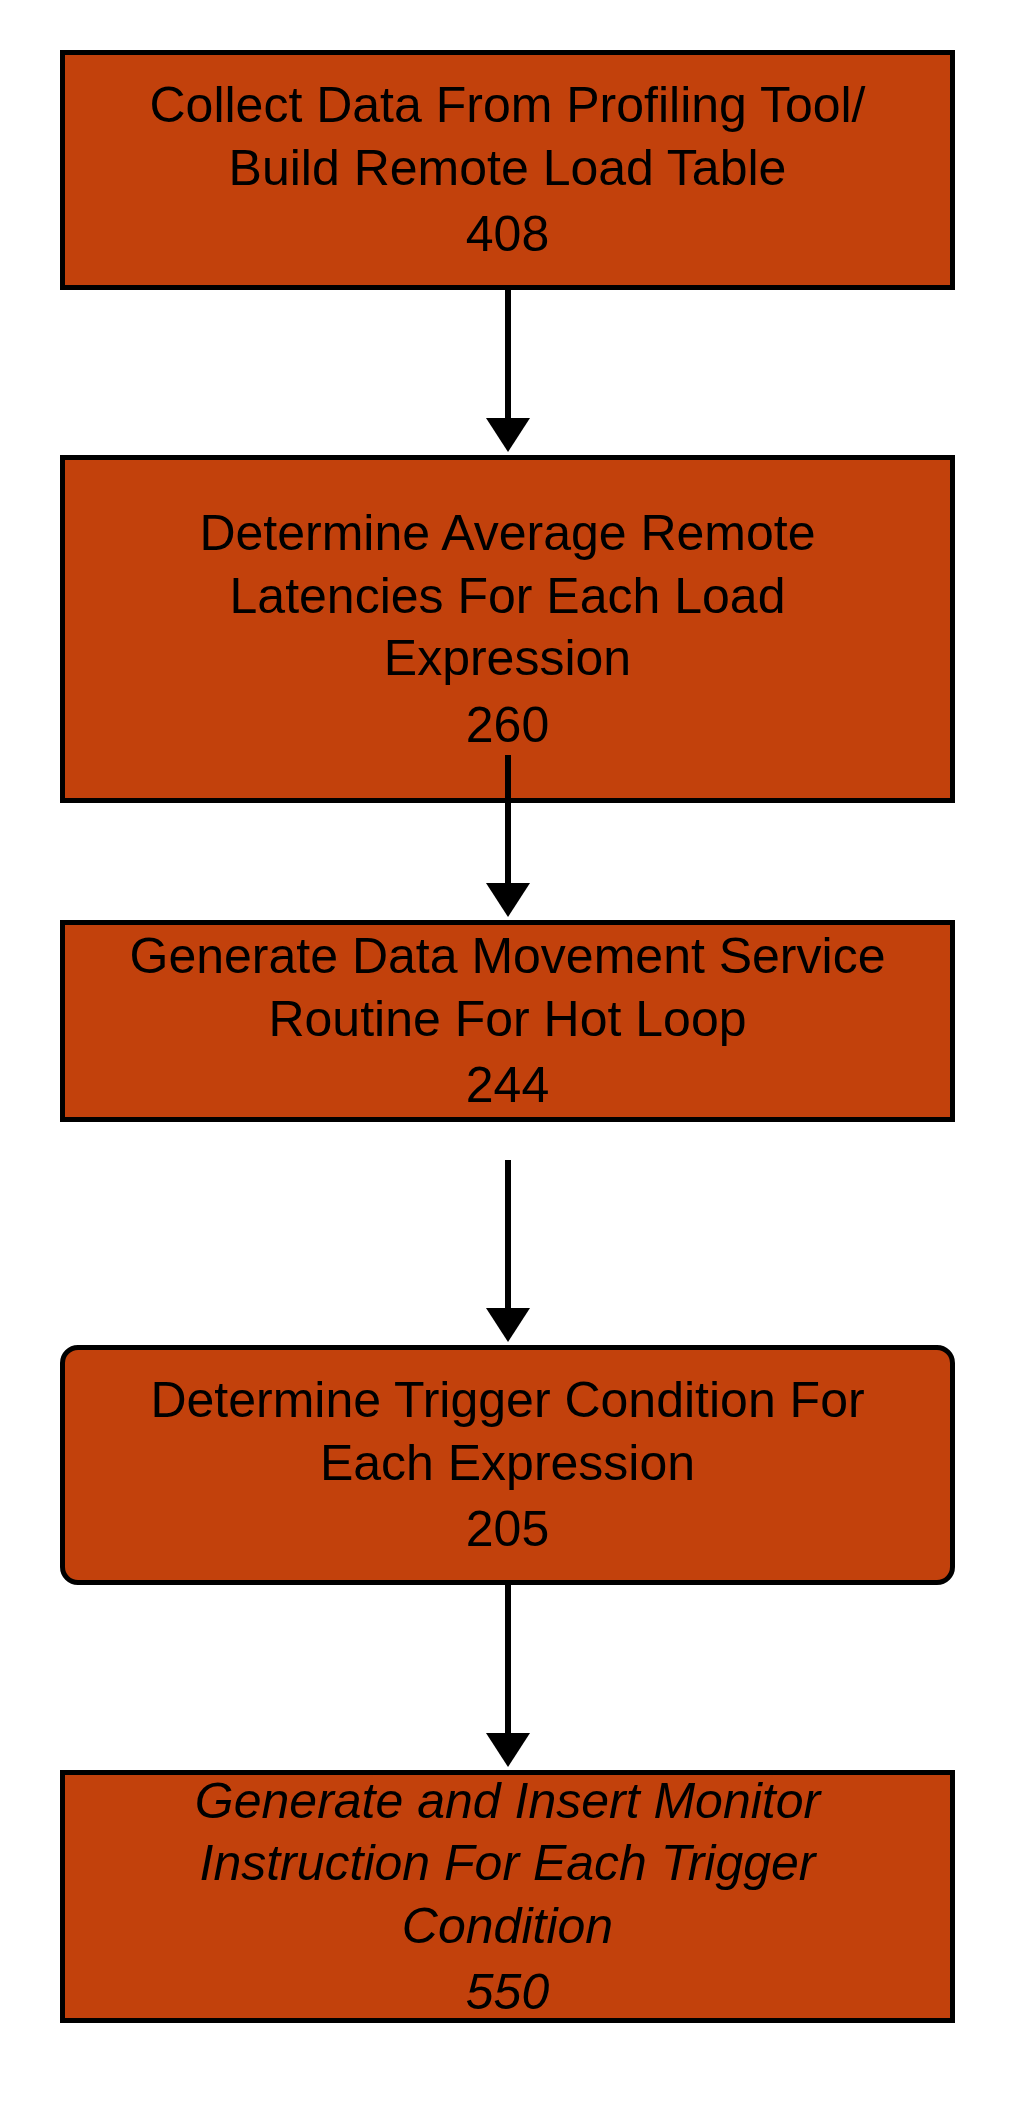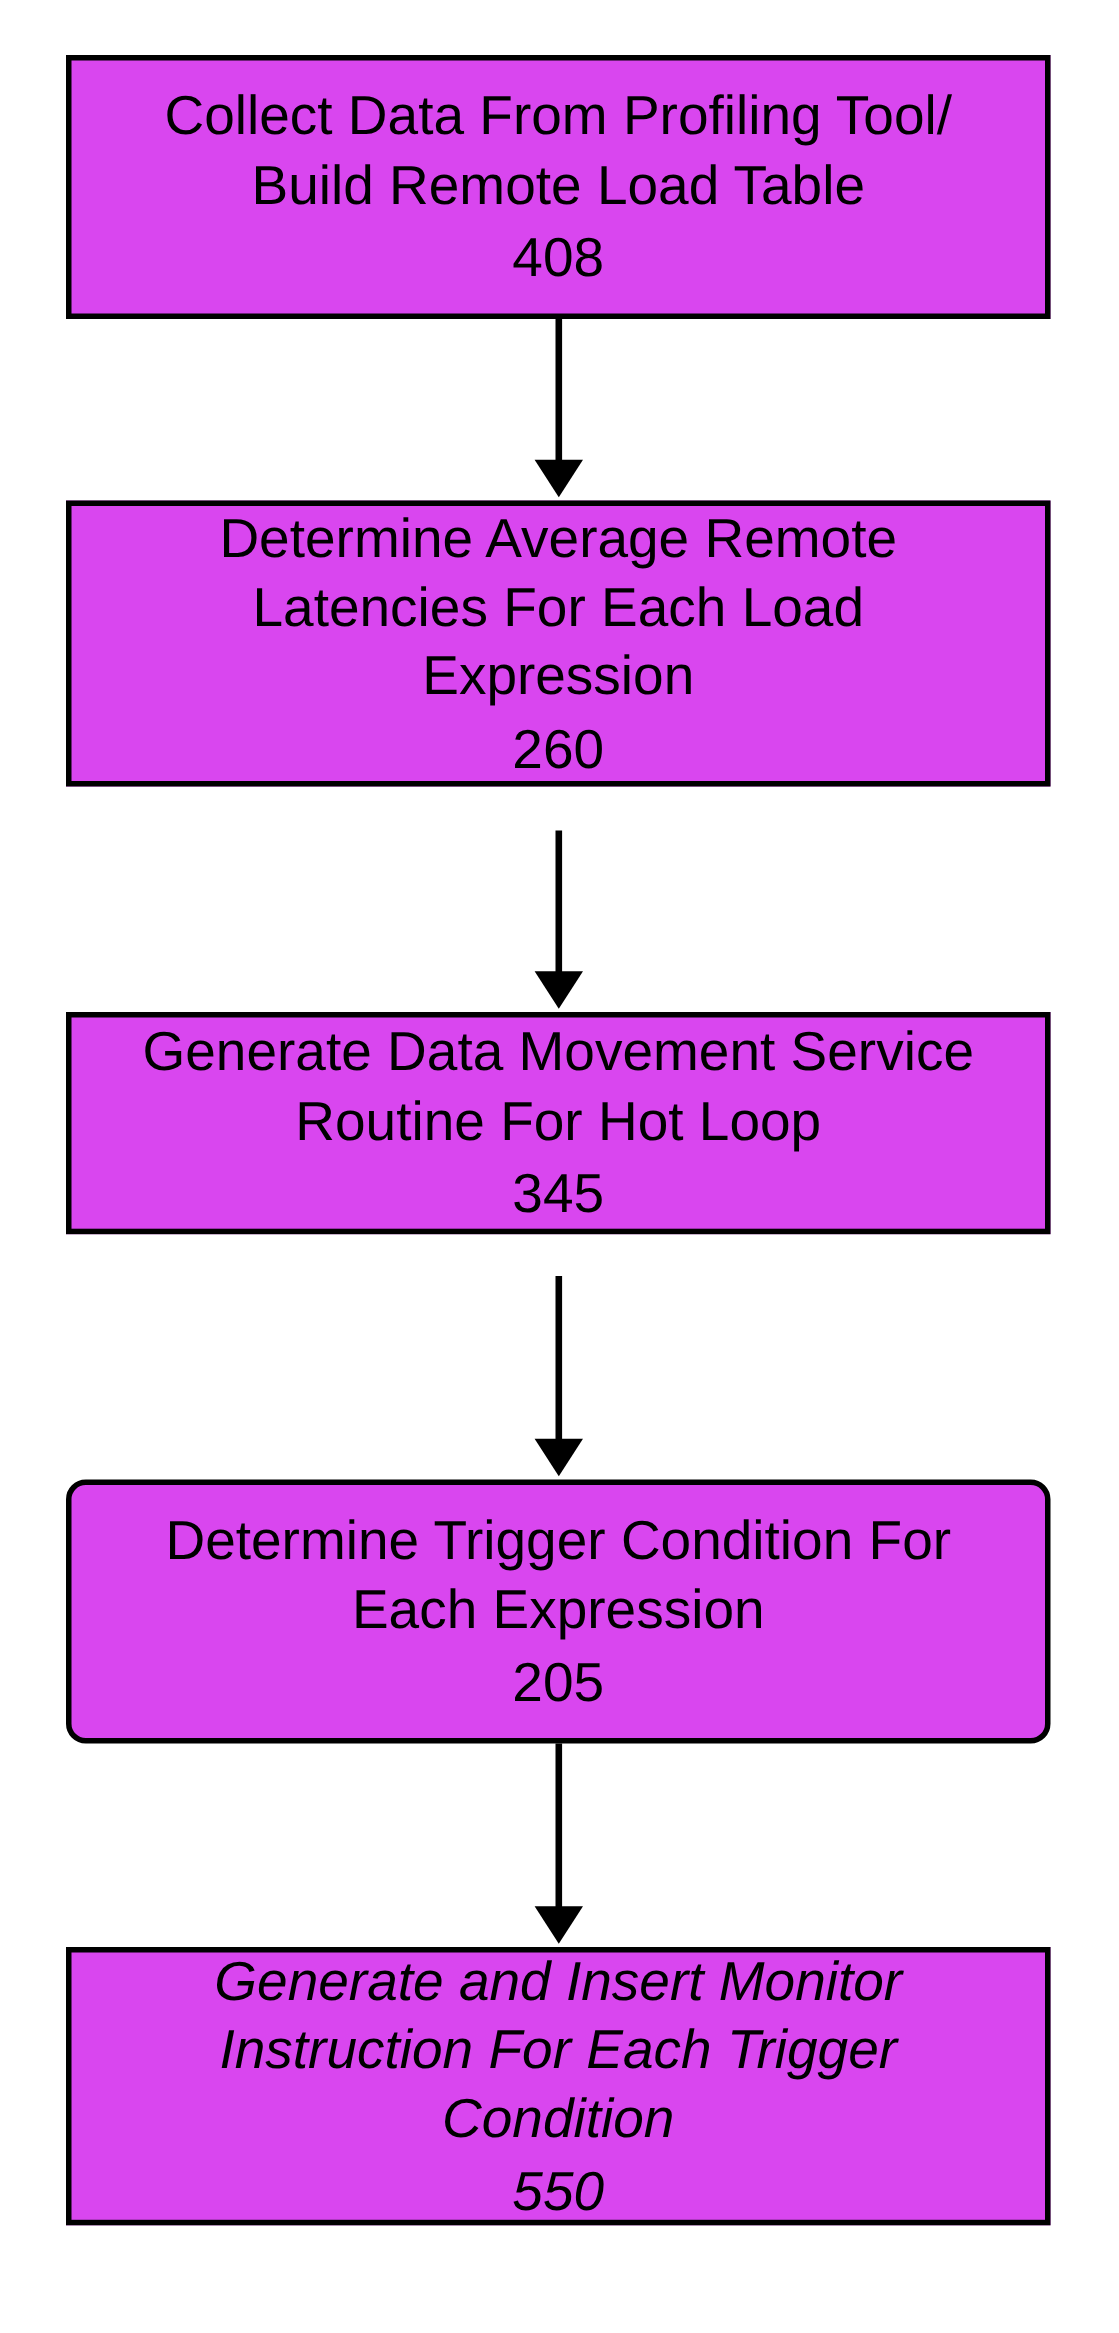--- a/index.html
+++ b/index.html
@@ -11,21 +11,21 @@
     font-family: Arial, Helvetica, sans-serif;
   }
   .canvas {
     position: relative;
     width: 1017px;
     height: 2121px;
   }
   .box {
     position: absolute;
     border: 5px solid #000;
-    background: #d946ef;
+    background: #c2410c;
     display: flex;
     flex-direction: column;
     align-items: center;
     justify-content: center;
     text-align: center;
     box-sizing: border-box;
     padding: 10px 20px;
     font-size: 50px;
     line-height: 1.25;
     color: #000;
@@ -55,31 +55,31 @@
 <div class="canvas">
 
   <div class="box" style="left:60px; top:50px; width:895px; height:240px;">
     <div>Collect Data From Profiling Tool/<br>Build Remote Load Table</div>
     <div class="step-num">408</div>
   </div>
 
   <div class="arrow-line" style="left:505px; top:290px; height:130px;"></div>
   <div class="arrow-head" style="left:508px; top:418px;"></div>
 
-  <div class="box" style="left:60px; top:455px; width:895px; height:260px;text-align:center;">
+  <div class="box" style="left:60px; top:455px; width:895px; height:348px;text-align:center;">
     <div>Determine Average Remote<br>Latencies For Each Load<br>Expression</div>
     <div class="step-num">260</div>
   </div>
 
   <div class="arrow-line" style="left:505px; top:755px; height:130px;"></div>
   <div class="arrow-head" style="left:508px; top:883px;"></div>
 
   <div class="box" style="left:60px; top:920px; width:895px; height:202px;">
     <div>Generate Data Movement Service<br>Routine For Hot Loop</div>
-    <div class="step-num">345</div>
+    <div class="step-num">244</div>
   </div>
 
   <div class="arrow-line" style="left:505px; top:1160px; height:150px;"></div>
   <div class="arrow-head" style="left:508px; top:1308px;"></div>
 
   <div class="box" style="left:60px; top:1345px; width:895px; height:240px;border-radius:18px;">
     <div>Determine Trigger Condition For<br>Each Expression</div>
     <div class="step-num">205</div>
   </div>
 

